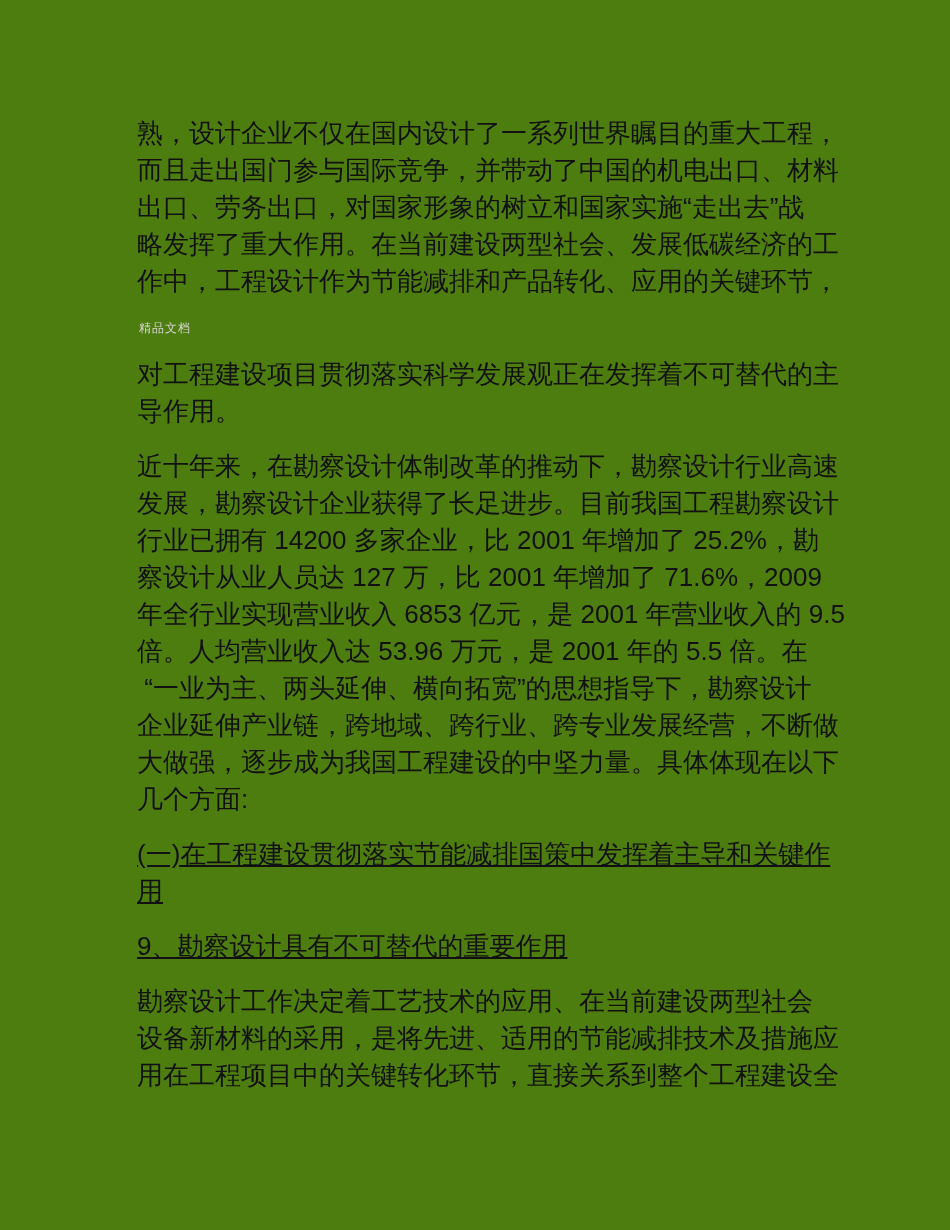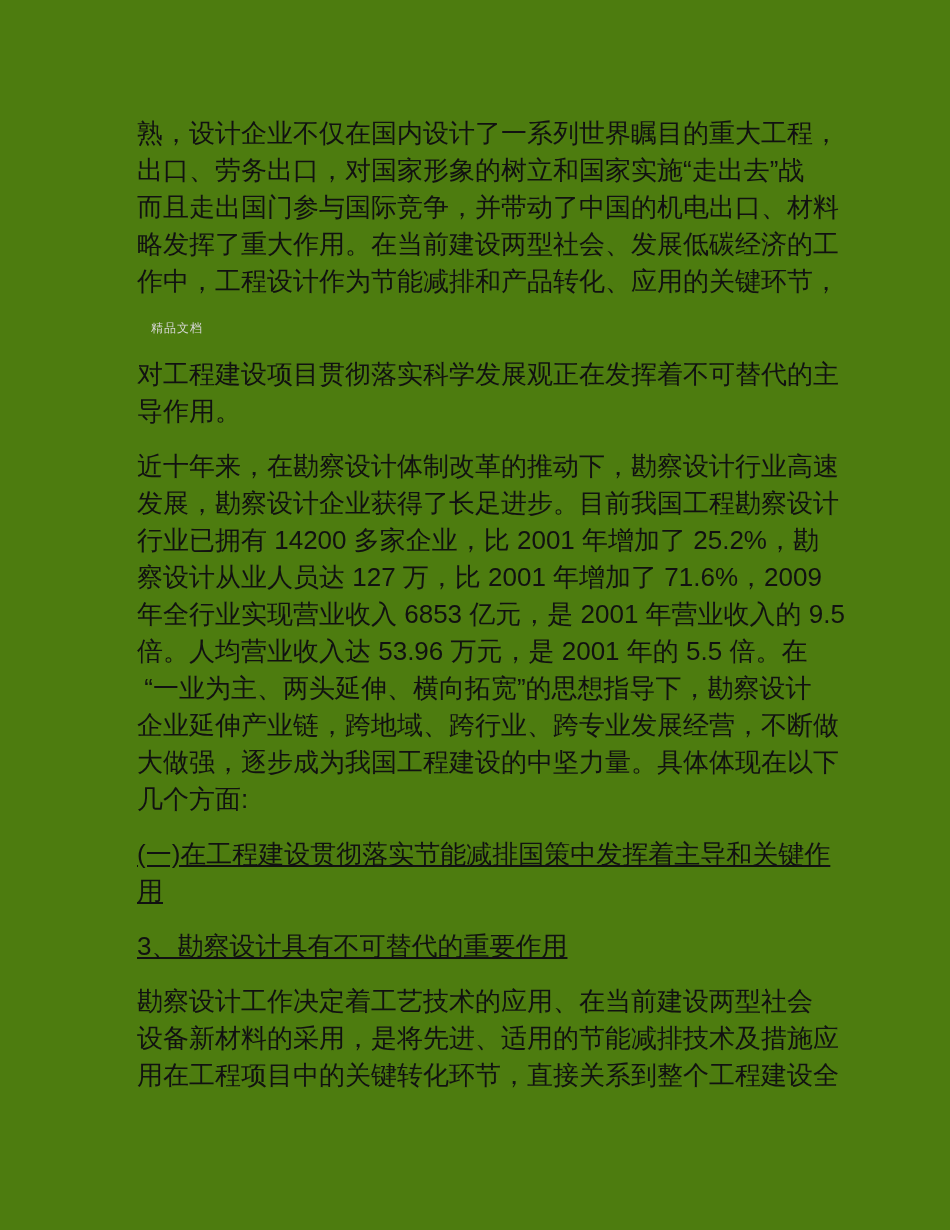--- a/index.html
+++ b/index.html
@@ -27,36 +27,36 @@
     }
     .block .line {
       white-space: pre;
     }
     
     .heading, .subheading {
       font-weight: 400;
       text-decoration: underline;
     }
     .watermark {
-      margin: 0 0 18px 14px;
+      margin: 0 0 18px 2px;
       font-size: 12px;
       line-height: 20px;
       color: #d7d7d7;
       letter-spacing: 1px;
     }
   </style>
 </head>
 <body>
 
 <div class="page">
   <div class="content" id="doc-content">
       <div class="block paragraph">
         <div class="line">熟，设计企业不仅在国内设计了一系列世界瞩目的重大工程，</div>
+        <div class="line">而且走出国门参与国际竞争，并带动了中国的机电出口、材料</div>
         <div class="line">出口、劳务出口，对国家形象的树立和国家实施“走出去”战</div>
-        <div class="line">而且走出国门参与国际竞争，并带动了中国的机电出口、材料</div>
         <div class="line">略发挥了重大作用。在当前建设两型社会、发展低碳经济的工</div>
         <div class="line">作中，工程设计作为节能减排和产品转化、应用的关键环节，</div>
       </div>
       <div class="block watermark">
         <div class="line">精品文档</div>
       </div>
       <div class="block paragraph">
         <div class="line">对工程建设项目贯彻落实科学发展观正在发挥着不可替代的主</div>
         <div class="line">导作用。</div>
       </div>
@@ -70,21 +70,21 @@
         <div class="line"> “一业为主、两头延伸、横向拓宽”的思想指导下，勘察设计</div>
         <div class="line">企业延伸产业链，跨地域、跨行业、跨专业发展经营，不断做</div>
         <div class="line">大做强，逐步成为我国工程建设的中坚力量。具体体现在以下</div>
         <div class="line">几个方面:</div>
       </div>
       <div class="block heading">
         <div class="line">(一)在工程建设贯彻落实节能减排国策中发挥着主导和关键作</div>
         <div class="line">用</div>
       </div>
       <div class="block subheading">
-        <div class="line">3、勘察设计具有不可替代的重要作用</div>
+        <div class="line">9、勘察设计具有不可替代的重要作用</div>
       </div>
       <div class="block paragraph">
         <div class="line">勘察设计工作决定着工艺技术的应用、在当前建设两型社会</div>
         <div class="line">设备新材料的采用，是将先进、适用的节能减排技术及措施应</div>
         <div class="line">用在工程项目中的关键转化环节，直接关系到整个工程建设全</div>
       </div>
     </div>
 </div>
 
 </body></html>

